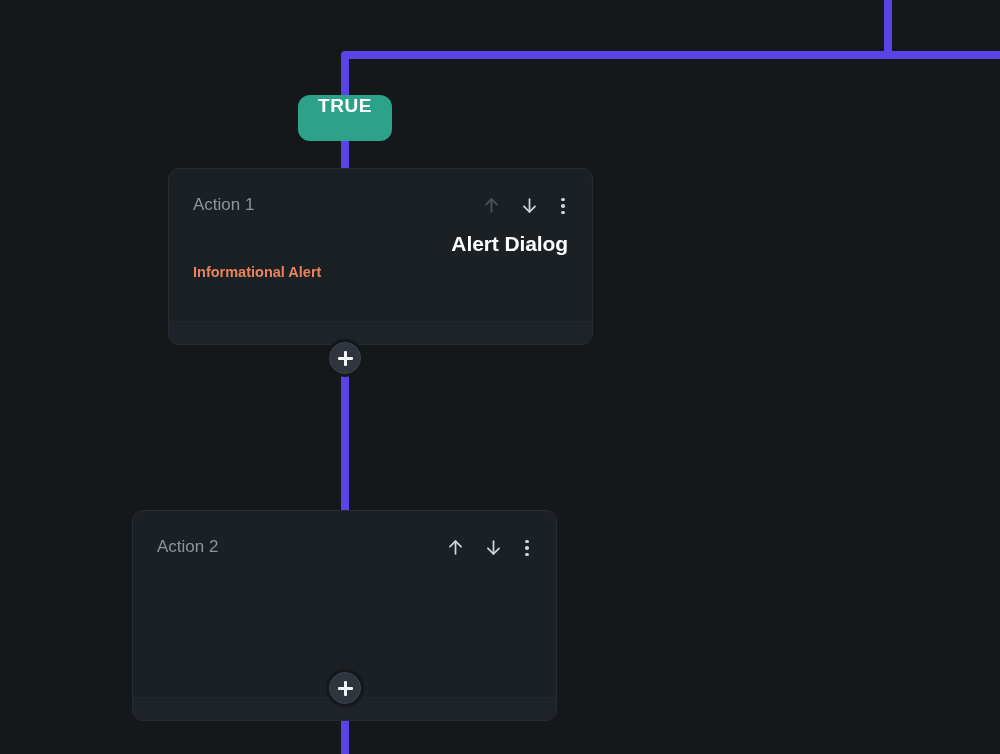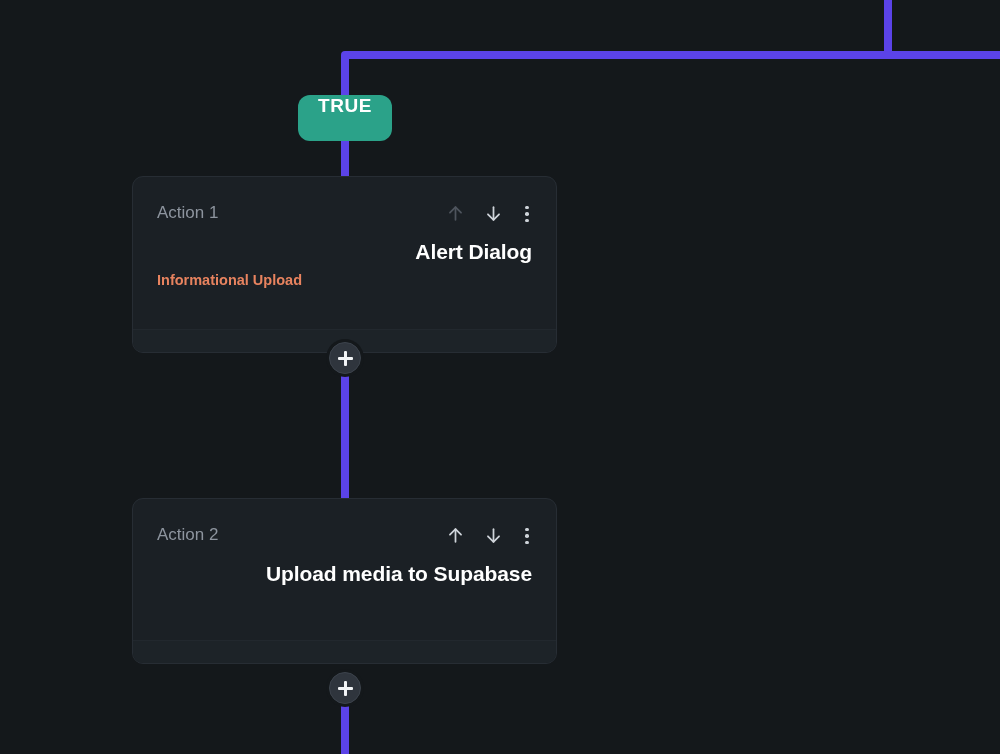--- a/index.html
+++ b/index.html
@@ -99,22 +99,22 @@
     position: absolute;
     left: 132px;
     width: 425px;
     background: #1b2025;
     border: 1px solid #272d34;
     border-radius: 11px;
     z-index: 4;
     display: flex;
     flex-direction: column;
   }
-  .card-1 { top: 176px; height: 177px; }
-  .card-2 { top: 498px; height: 166px; }
+  .card-1 { top: 168px; height: 177px; margin-left: 36px; }
+  .card-2 { top: 510px; height: 211px; }
 
   .card-body {
     flex: 1 1 auto;
     padding: 26px 24px 0 24px;
   }
 
   .card-head {
     display: flex;
     align-items: flex-start;
     justify-content: space-between;
@@ -240,21 +240,21 @@
             </svg>
           </span>
           <span class="dots">
             <i></i>
               <i></i>
               <i></i>
           </span>
         </div>
       </div>
       <div class="card-title">Alert Dialog</div>
-      <div class="card-subtitle">Informational Upload</div>
+      <div class="card-subtitle">Informational Alert</div>
     </div>
     <div class="card-footer"></div>
   </div>
 
   <div class="plus-btn plus-1">
     <span class="bar-h"></span>
     <span class="bar-v"></span>
   </div>
 
   <div class="card card-2">
@@ -274,21 +274,20 @@
               <polyline points="5,13 12,20 19,13"></polyline>
             </svg>
           </span>
           <span class="dots">
             <i></i>
               <i></i>
               <i></i>
           </span>
         </div>
       </div>
-      <div class="card-title">Upload media to Supabase</div>
       <div class="card-subtitle"></div>
     </div>
     <div class="card-footer"></div>
   </div>
 
   <div class="plus-btn plus-2">
     <span class="bar-h"></span>
     <span class="bar-v"></span>
   </div>
 

